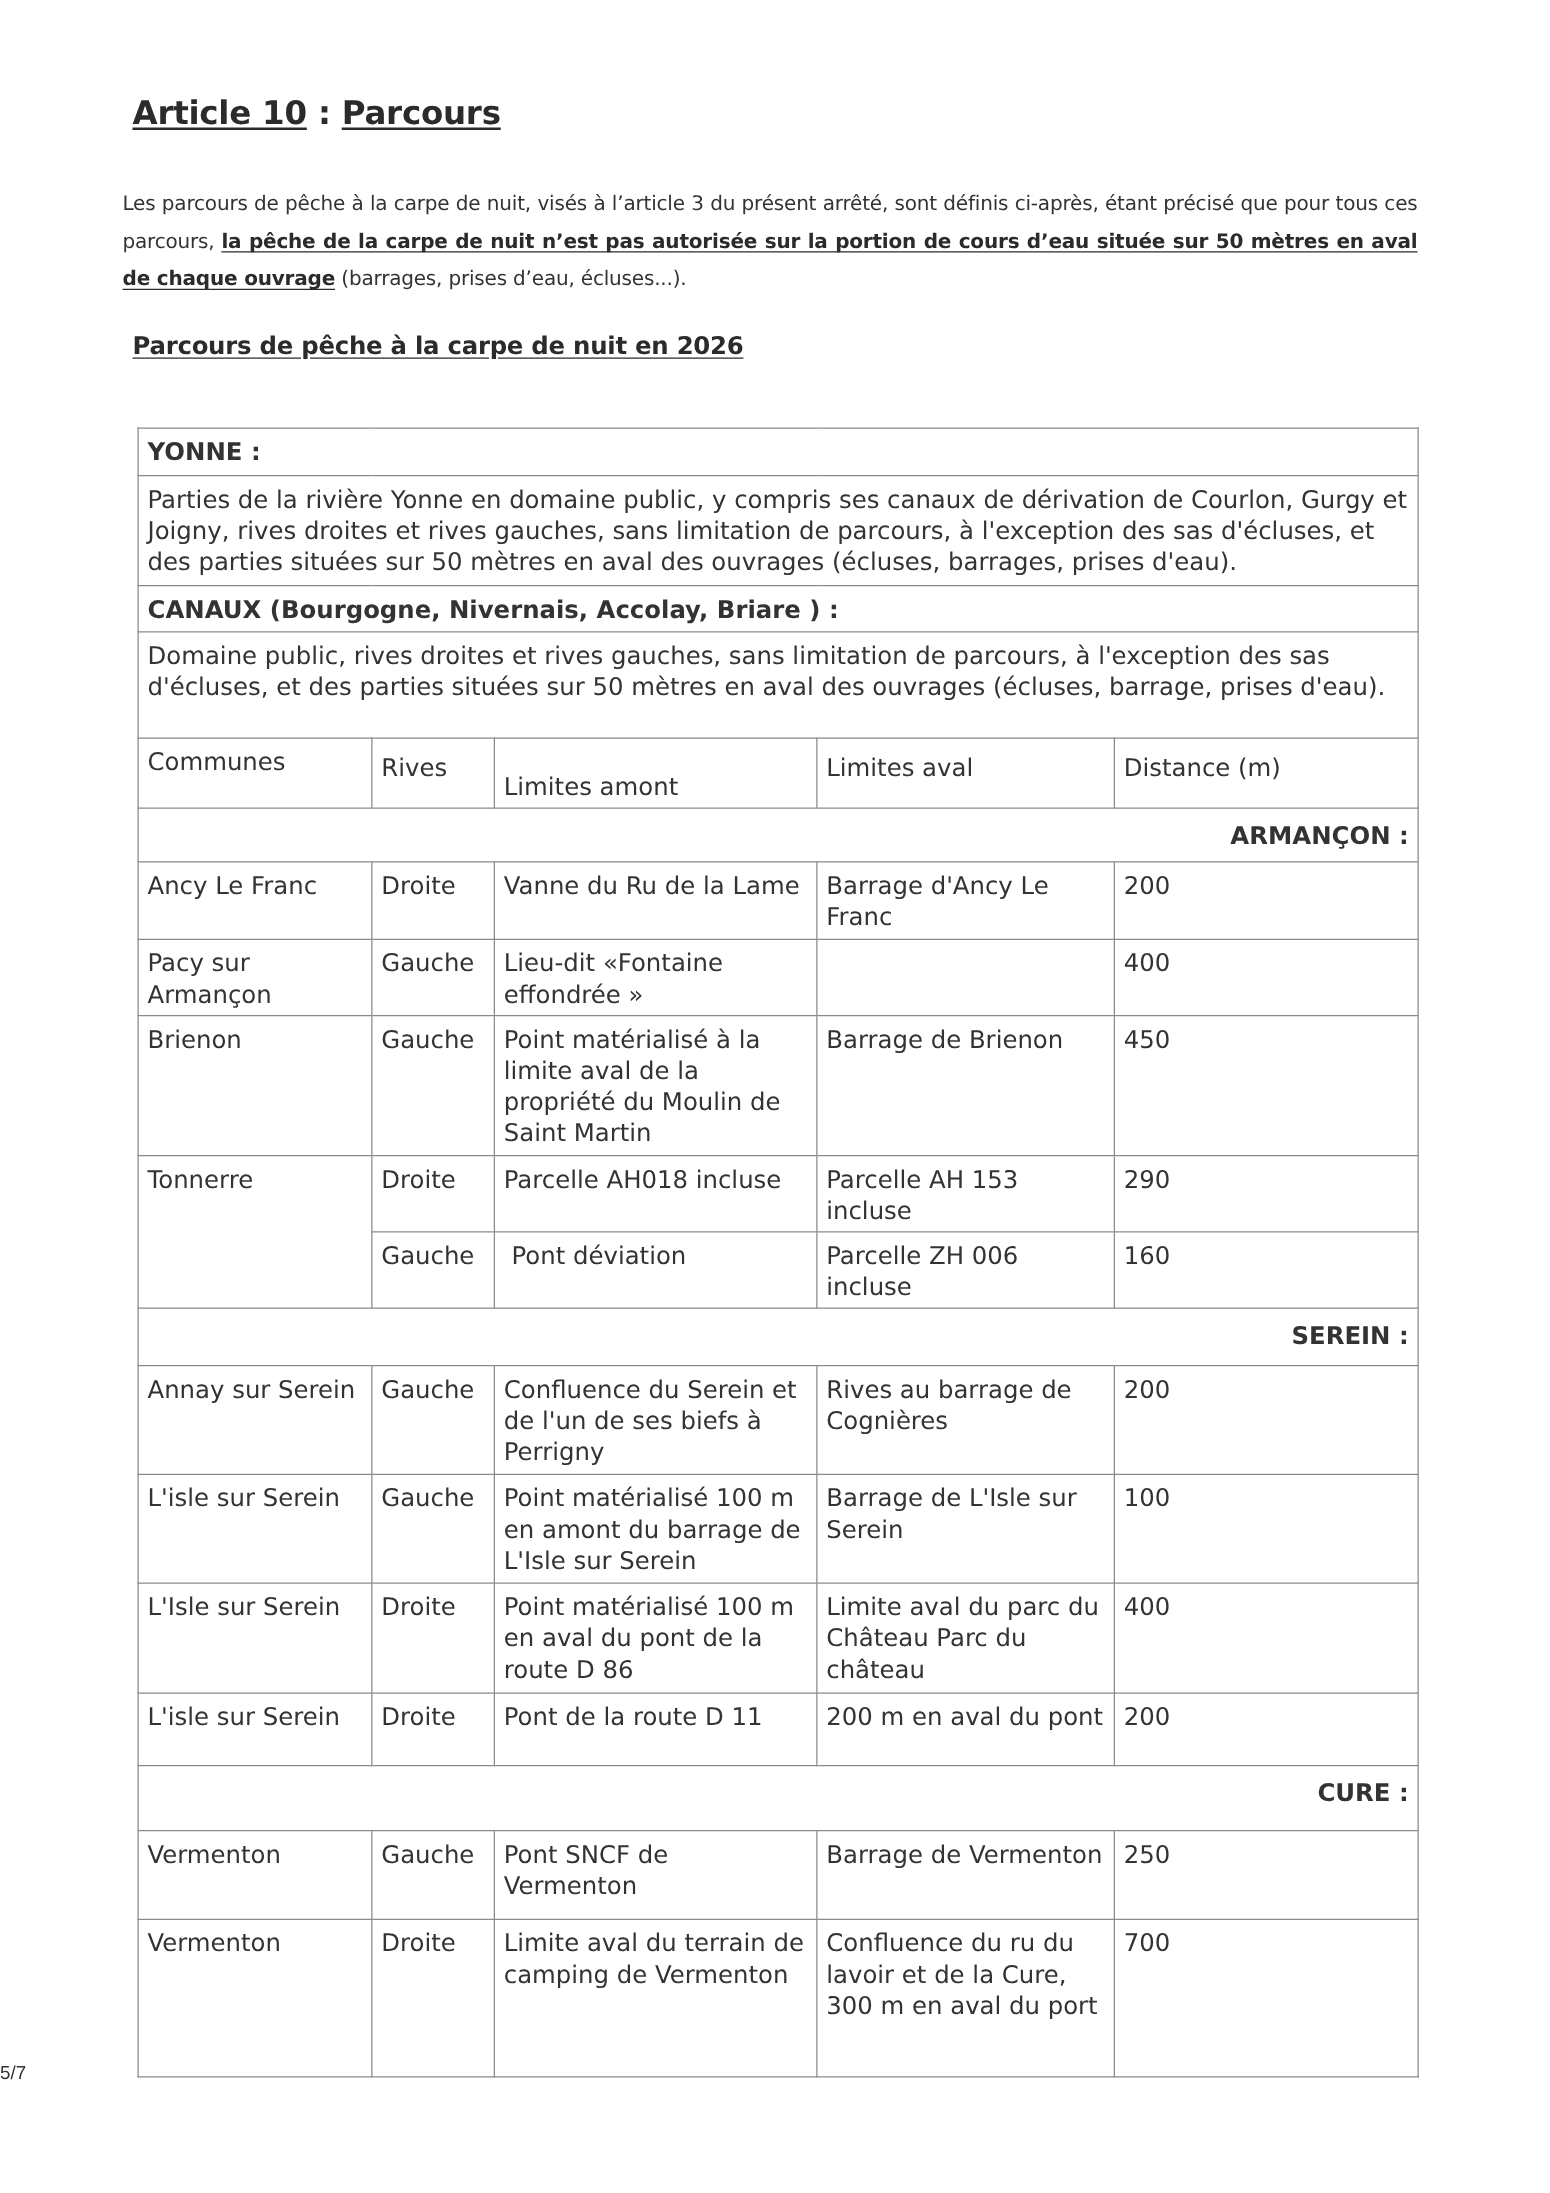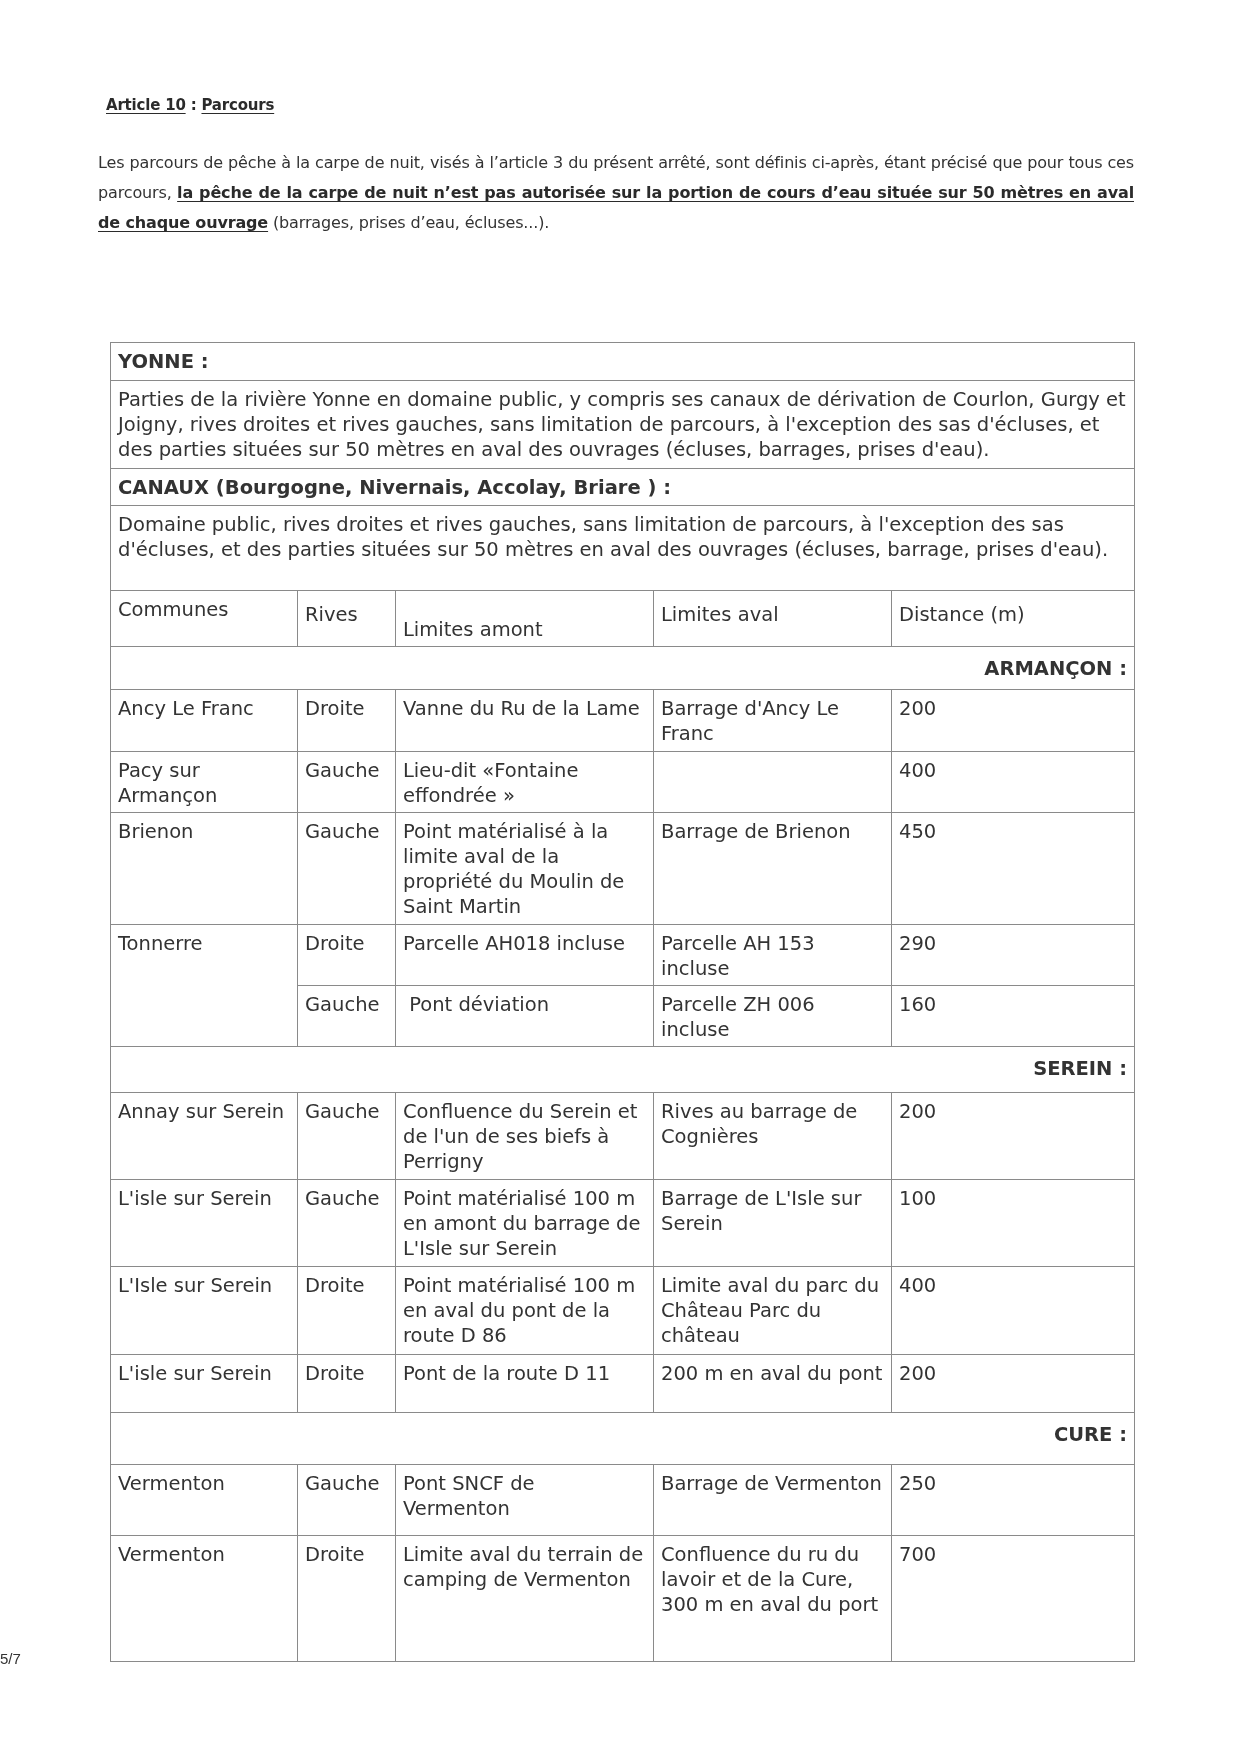--- a/index.html
+++ b/index.html
@@ -1,19 +1,19 @@
 <!DOCTYPE html>
 <html><head>
 <meta charset="utf-8">
 <style>
   html, body { margin:0; padding:0; background:#ffffff; }
   body { width:1240px; height:1754px; position:relative; overflow:hidden;
          font-family:"DejaVu Sans", "Liberation Sans", sans-serif; color:#2e2e2e; }
   .page { position:absolute; left:0; top:0; width:1240px; height:1754px; }
-  .heading { position:absolute; left:106px; top:96px; font-size:15px; font-weight:bold; color:#2b2b2b; letter-spacing:-0.2px; }
+  .heading { position:absolute; left:106px; top:76px; font-size:26px; font-weight:bold; color:#2b2b2b; letter-spacing:-0.2px; }
   .heading u { text-decoration:underline; text-underline-offset:3px; }
   .intro { position:absolute; left:98px; top:148px; width:1036px; font-size:16px; line-height:30px; color:#333; text-align:justify; letter-spacing:-0.15px; }
   .intro .strong { font-weight:bold; text-decoration:underline; text-underline-offset:3px; color:#2b2b2b; }
   .subheading { position:absolute; left:106px; top:265px; font-size:19.5px; font-weight:bold; text-decoration:underline; text-underline-offset:3px; color:#2b2b2b; letter-spacing:-0.2px; }
 
   table.routes { position:absolute; left:110px; top:342px; width:1024px; border-collapse:collapse; table-layout:fixed; font-size:19.5px; color:#333; }
   table.routes td { border:1px solid #8a8a8a; vertical-align:top; padding:6px 7px 4px 7px; line-height:25px; }
   table.routes td.full { text-align:left; }
   table.routes td.river { text-align:right; font-weight:bold; padding-top:9px; }
   table.routes td.region { font-weight:bold;margin-top:44px; }
@@ -25,20 +25,21 @@
 <div class="page">
 
   <div class="heading">
     <u>Article 10</u><span> : </span><u>Parcours</u>
   </div>
 
   <div class="intro">
     <span>Les parcours de pêche à la carpe de nuit, visés à l’article 3 du présent arrêté, sont définis ci-après, étant précisé que pour tous ces parcours, </span><span class="strong">la pêche de la carpe de nuit n’est pas autorisée sur la portion de cours d’eau située sur 50 mètres en aval de chaque ouvrage</span><span> (barrages, prises d’eau, écluses...).</span>
   </div>
 
+  <div class="subheading">Parcours de pêche à la carpe de nuit en 2026</div>
 
   <table class="routes">
     <colgroup>
       <col style="width:187px">
       <col style="width:98px">
       <col style="width:258px">
       <col style="width:238px">
       <col style="width:243px">
     </colgroup>
     <tbody>

